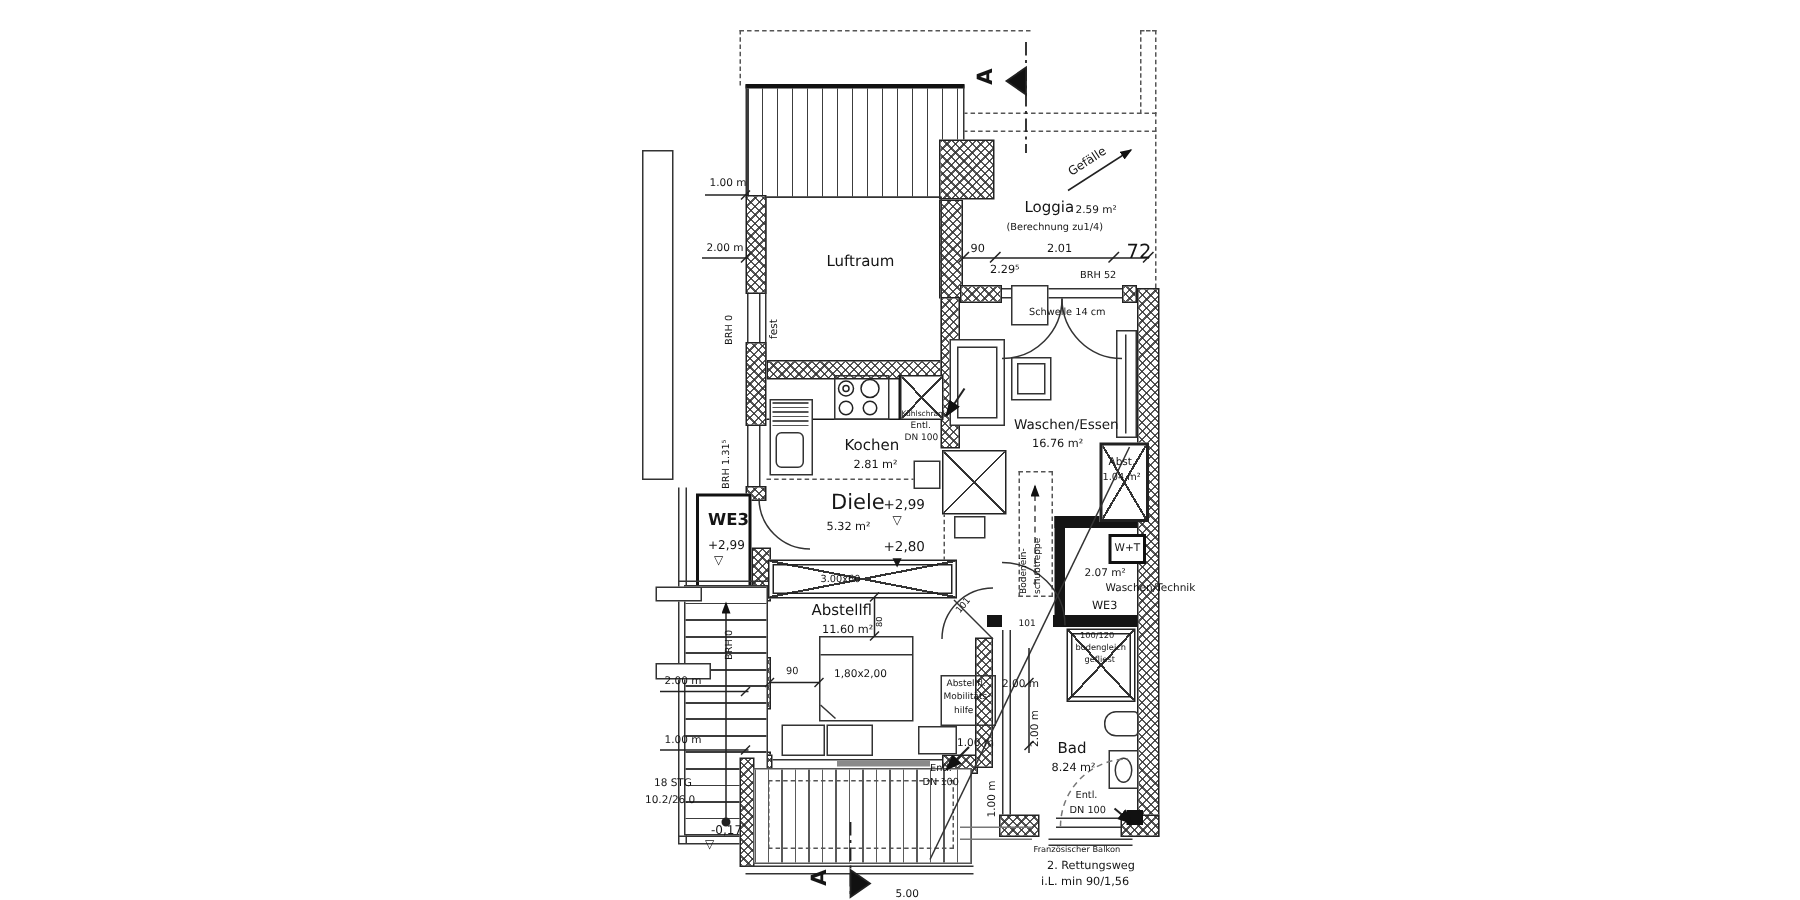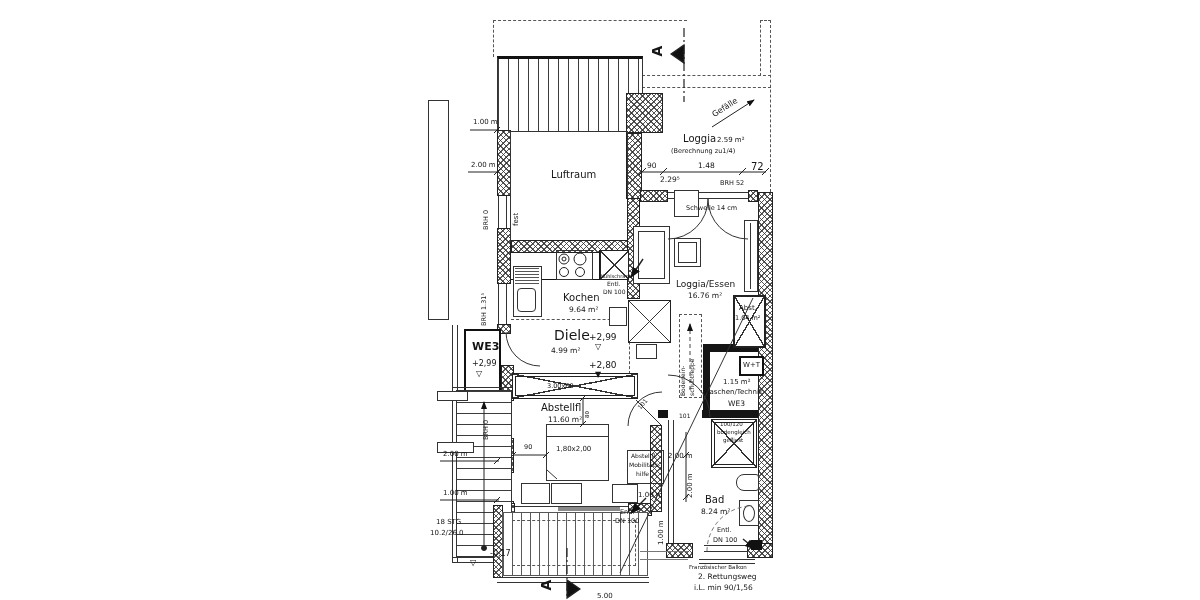--- a/index.html
+++ b/index.html
@@ -219,50 +219,50 @@
     </g>
     <g stroke="#333" stroke-width="1">
       <path d="M547,470 L557,479"></path>
     </g>
   </svg>
 
   <div class="t" style="left:551px;top:170px;font-size:10px">Luftraum</div>
   <div class="t" style="left:683px;top:134px;font-size:10px">Loggia</div>
   <div class="t" style="left:717px;top:137px;font-size:7px">2.59 m²</div>
   <div class="t" style="left:671px;top:148px;font-size:6.5px">(Berechnung zu1/4)</div>
-  <div class="t" style="left:676px;top:280px;font-size:9px">Loggia/Essen</div>
+  <div class="t" style="left:676px;top:280px;font-size:9px">Waschen/Essen</div>
   <div class="t" style="left:688px;top:292px;font-size:7.5px">16.76 m²</div>
   <div class="t" style="left:563px;top:293px;font-size:10px">Kochen</div>
-  <div class="t" style="left:569px;top:306px;font-size:7.5px">9.64 m²</div>
+  <div class="t" style="left:569px;top:306px;font-size:7.5px">2.81 m²</div>
   <div class="t" style="left:554px;top:328px;font-size:14px">Diele</div>
-  <div class="t" style="left:551px;top:347px;font-size:7.5px">4.99 m²</div>
+  <div class="t" style="left:551px;top:347px;font-size:7.5px">5.32 m²</div>
   <div class="t" style="left:541px;top:403px;font-size:10px">Abstellfl</div>
   <div class="t" style="left:548px;top:416px;font-size:7.5px">11.60 m²</div>
-  <div class="t" style="left:723px;top:379px;font-size:7px">1.15 m²</div>
-  <div class="t" style="left:703px;top:389px;font-size:7px">Waschen/Technik</div>
+  <div class="t" style="left:723px;top:379px;font-size:7px">2.07 m²</div>
+  <div class="t" style="left:737px;top:389px;font-size:7px">Waschen/Technik</div>
   <div class="t" style="left:728px;top:400px;font-size:7.5px">WE3</div>
   <div class="t" style="left:705px;top:495px;font-size:10px">Bad</div>
   <div class="t" style="left:701px;top:508px;font-size:7.5px">8.24 m²</div>
   <div class="t" style="left:739px;top:305px;font-size:7px">Abst.</div>
   <div class="t" style="left:735px;top:315px;font-size:6.5px">1.04 m²</div>
 
   <div class="t" style="left:589px;top:333px;font-size:9px">+2,99</div>
   <div class="t" style="left:595px;top:343px;font-size:8px">▽</div>
   <div class="t" style="left:589px;top:361px;font-size:9px">+2,80</div>
   <div class="t" style="left:595px;top:371px;font-size:8px">▼</div>
-  <div class="t" style="left:490px;top:550px;font-size:8px">-0,17</div>
+  <div class="t" style="left:474px;top:550px;font-size:8px">-0,17</div>
   <div class="t" style="left:470px;top:559px;font-size:8px">▽</div>
 
   <div class="t" style="left:473px;top:119px;font-size:7px">1.00 m</div>
   <div class="t" style="left:471px;top:162px;font-size:7px">2.00 m</div>
   <div class="t" style="left:443px;top:451px;font-size:7px">2.00 m</div>
   <div class="t" style="left:443px;top:490px;font-size:7px">1.00 m</div>
   <div class="t" style="left:647px;top:162px;font-size:7.5px">90</div>
-  <div class="t" style="left:698px;top:162px;font-size:7.5px">1.48</div>
-  <div class="t" style="left:751px;top:162px;font-size:10px">72</div>
+  <div class="t" style="left:698px;top:162px;font-size:7.5px">2.01</div>
+  <div class="t" style="left:751px;top:162px;font-size:13px">72</div>
   <div class="t" style="left:660px;top:176px;font-size:7.5px">2.29⁵</div>
   <div class="t" style="left:720px;top:180px;font-size:6.5px">BRH 52</div>
   <div class="t vt" style="left:483px;top:194px;font-size: 6.5px;height:36px">BRH 0</div>
   <div class="t vt" style="left:481px;top:280px;font-size:6.5px;height:46px">BRH 1.31⁵</div>
   <div class="t vt" style="left:483px;top:404px;font-size:6.5px;height:36px">BRH 0</div>
   <div class="t vt" style="left:513px;top:196px;font-size:7px;height:30px">fest</div>
   <div class="t" style="left:686px;top:205px;font-size:6.5px">Schwelle 14 cm</div>
   <div class="t" style="left:637px;top:401px;font-size:6px;transform:rotate(-50deg)">101</div>
   <div class="t" style="left:679px;top:413px;font-size:6px">101</div>
   <div class="t" style="left:556px;top:446px;font-size:7px">1,80x2,00</div>

